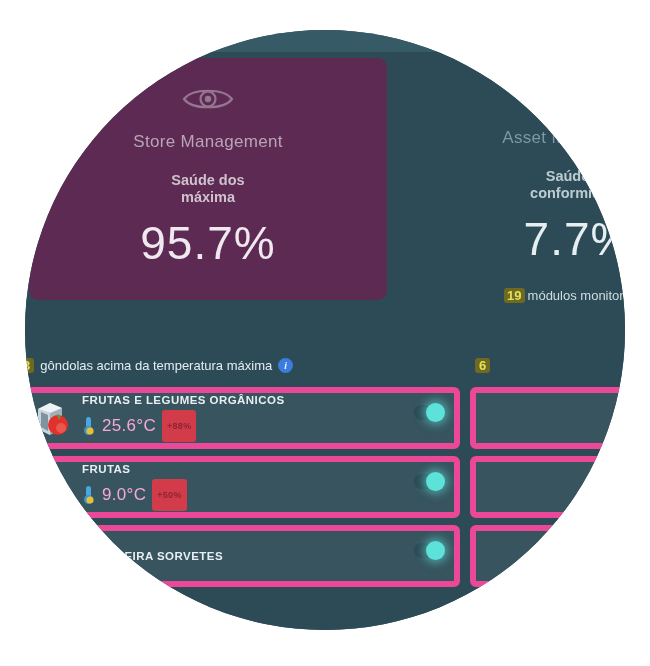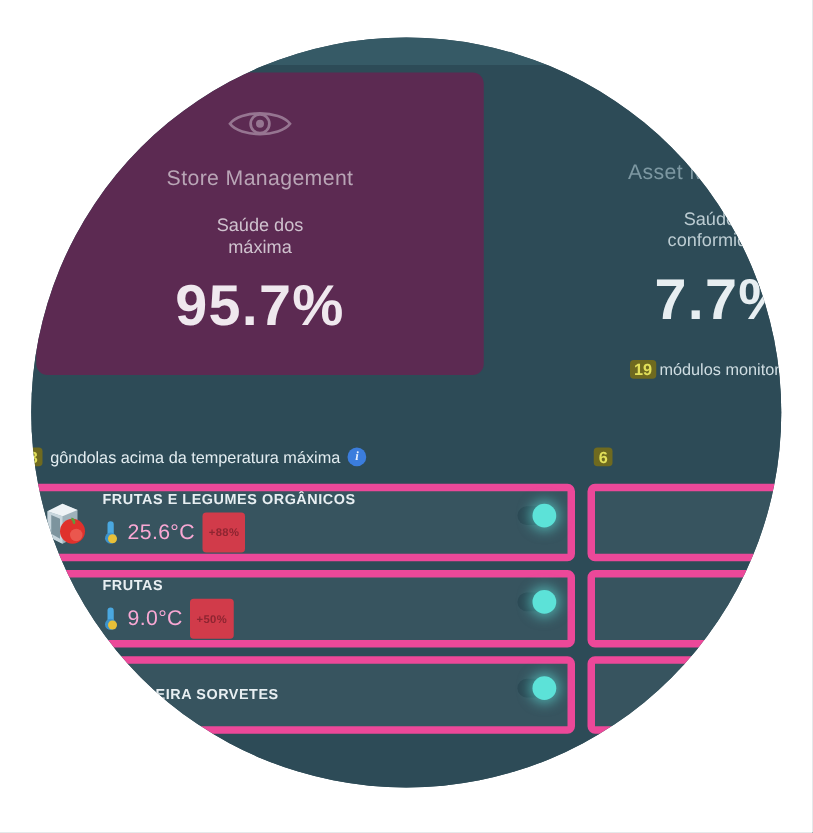--- a/index.html
+++ b/index.html
@@ -71,27 +71,27 @@
     letter-spacing: .3px;
     color: #b9a5b6;
     font-weight: 400;
   }
   .kpi-card.plain .kpi-module { color: #7d98a2; }
   .kpi-label {
     margin-top: 20px;
     font-size: 14.5px;
     line-height: 17px;
     color: #cfc2ce;
-    font-weight: 400;
+    font-weight: 700;
   }
   .kpi-card.plain .kpi-label { color: #bcccd2; }
   .kpi-value {
     margin-top: 10px;
     font-size: 46px;
-    font-weight: 700;
+    font-weight: 400;
     letter-spacing: 1px;
     color: #efe8ee;
   }
   .kpi-card.plain .kpi-value { color: #e7eef1; }
   .kpi-sub {
     margin-top: 22px;
     font-size: 13px;
     color: #cfdde2;
   }
   .kpi-sub .hl {

